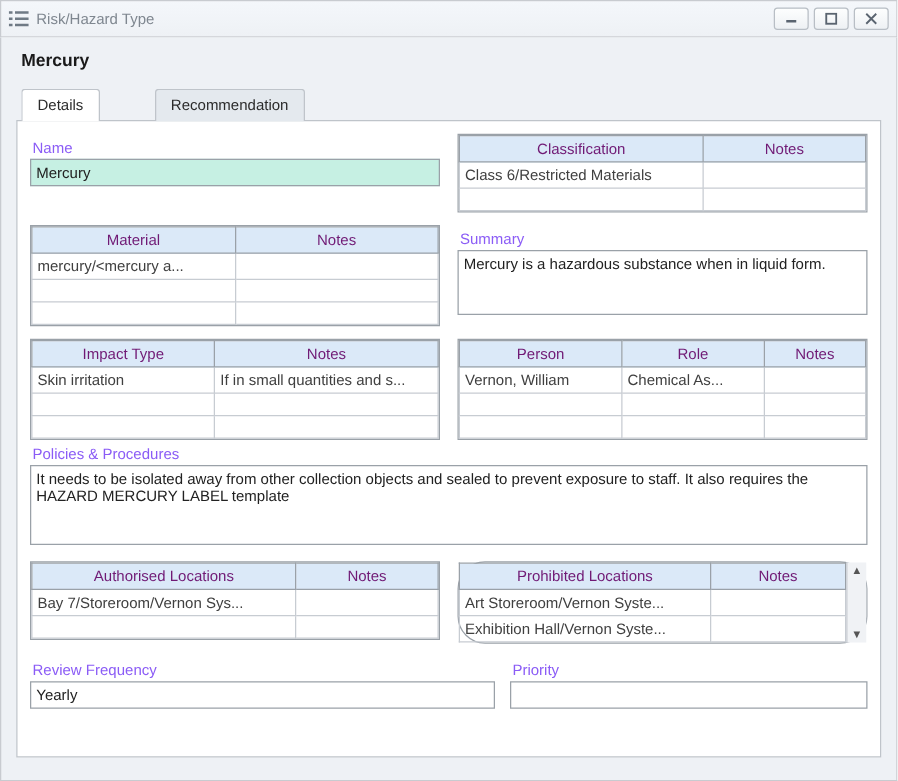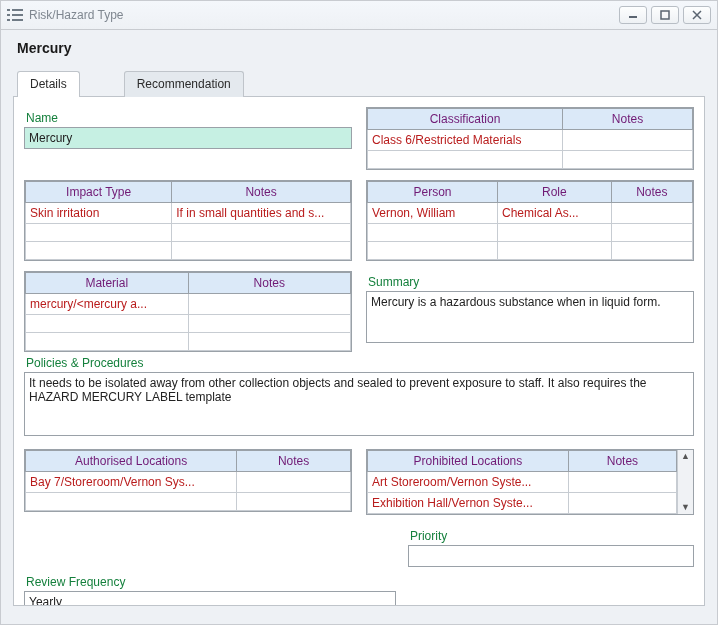--- a/index.html
+++ b/index.html
@@ -74,21 +74,21 @@
     border: 1px solid #bfc4ca;
     padding: 10px;
     height: 510px;
     overflow: hidden;
   }
 
   .cols { display: flex; gap: 14px; }
   .col { flex: 1; }
 
   .fieldlabel {
-    color: #15803d;
+    color: #8b5cf6;
     font-size: 12px;
     margin: 4px 0 2px 2px;
   }
   .textinput, .textarea {
     width: 100%;
     border: 1px solid #9aa1a8;
     background: #ffffff;
     padding: 3px 4px;
     font-family: inherit;
     font-size: 12px;
@@ -112,43 +112,43 @@
     color: #701a75;
     padding: 3px 4px;
     text-align: center;
     font-size: 12px;
   }
   .grid td {
     border: 1px solid #c7ccd2;
     padding: 3px 4px;
     height: 18px;
     font-size: 12px;
-    color: #b91c1c;
+    color: #404040;
     overflow: hidden;
     white-space: nowrap;
     text-overflow: ellipsis;
   }
-  .grid.withscroll { display: flex; }
+  .grid.withscroll { display: flex; border-radius: 22px; }
   .grid.withscroll .tblwrap { flex: 1; }
   .grid .scrolltrack {
     width: 16px;
     border-left: 1px solid #c7ccd2;
     background: #f0f2f5;
     display: flex;
     flex-direction: column;
     align-items: center;
     justify-content: space-between;
     padding: 2px 0;
   }
   .scrolltrack .arrow { font-size: 9px; color: #555; line-height: 1; }
 
   .bottom { display: flex; gap: 12px; margin-top: 10px; }
   .bottom > div { display: flex; flex-direction: column; }
   .bottom .exp { flex: 1.3; }
-  .bottom .rev { flex: 1.3; margin-top: 46px; }
+  .bottom .rev { flex: 1.3; }
   .bottom .pri { flex: 1; }
 </style>
 </head>
 <body>
 
 <div class="titlebar">
   <span class="app-icon">
     <svg width="16" height="14" viewBox="0 0 16 14">
       <rect x="0" y="1" width="3" height="2" fill="#6f7a85"></rect>
         <rect x="5" y="1" width="11" height="2" fill="#6f7a85"></rect>
@@ -216,20 +216,53 @@
         </div>
       </div>
     </div>
 
     <div class="cols" style="margin-top:10px">
       <div class="col">
         <div class="grid">
           <table>
             <thead>
                 <tr>
+              <th style="width:50%">Material</th>
+              <th>Notes</th>
+            </tr>
+              </thead>
+            <tbody>
+              <tr>
+                  <td>mercury/&lt;mercury a...</td>
+                  <td></td>
+                </tr>
+              <tr>
+                  <td></td>
+                  <td></td>
+                </tr>
+              <tr>
+                  <td></td>
+                  <td></td>
+                </tr>
+            </tbody>
+          </table>
+        </div>
+      </div>
+      <div class="col">
+        <div class="fieldlabel">Summary</div>
+        <textarea class="textarea summary" style="">Mercury is a hazardous substance when in liquid form.</textarea>
+      </div>
+    </div>
+
+    <div class="cols" style="margin-top:10px">
+      <div class="col">
+        <div class="grid">
+          <table>
+            <thead>
+                <tr>
               <th style="width:45%">Impact Type</th>
               <th>Notes</th>
             </tr>
               </thead>
             <tbody>
               <tr>
                   <td>Skin irritation</td>
                   <td>If in small quantities and s...</td>
                 </tr>
               <tr>
@@ -266,53 +299,20 @@
                   <td></td>
                 </tr>
               <tr>
                   <td></td>
                   <td></td>
                   <td></td>
                 </tr>
             </tbody>
           </table>
         </div>
-      </div>
-    </div>
-
-    <div class="cols" style="margin-top:10px">
-      <div class="col">
-        <div class="grid">
-          <table>
-            <thead>
-                <tr>
-              <th style="width:50%">Material</th>
-              <th>Notes</th>
-            </tr>
-              </thead>
-            <tbody>
-              <tr>
-                  <td>mercury/&lt;mercury a...</td>
-                  <td></td>
-                </tr>
-              <tr>
-                  <td></td>
-                  <td></td>
-                </tr>
-              <tr>
-                  <td></td>
-                  <td></td>
-                </tr>
-            </tbody>
-          </table>
-        </div>
-      </div>
-      <div class="col">
-        <div class="fieldlabel">Summary</div>
-        <textarea class="textarea summary" style="">Mercury is a hazardous substance when in liquid form.</textarea>
       </div>
     </div>
 
     <div class="cols" style="">
       <div class="col">
         <div class="fieldlabel">Policies &amp; Procedures</div>
         <textarea class="textarea policies" style="">It needs to be isolated away from other collection objects and sealed to prevent exposure to staff. It also requires the HAZARD MERCURY LABEL template</textarea>
       </div>
     </div>
 

